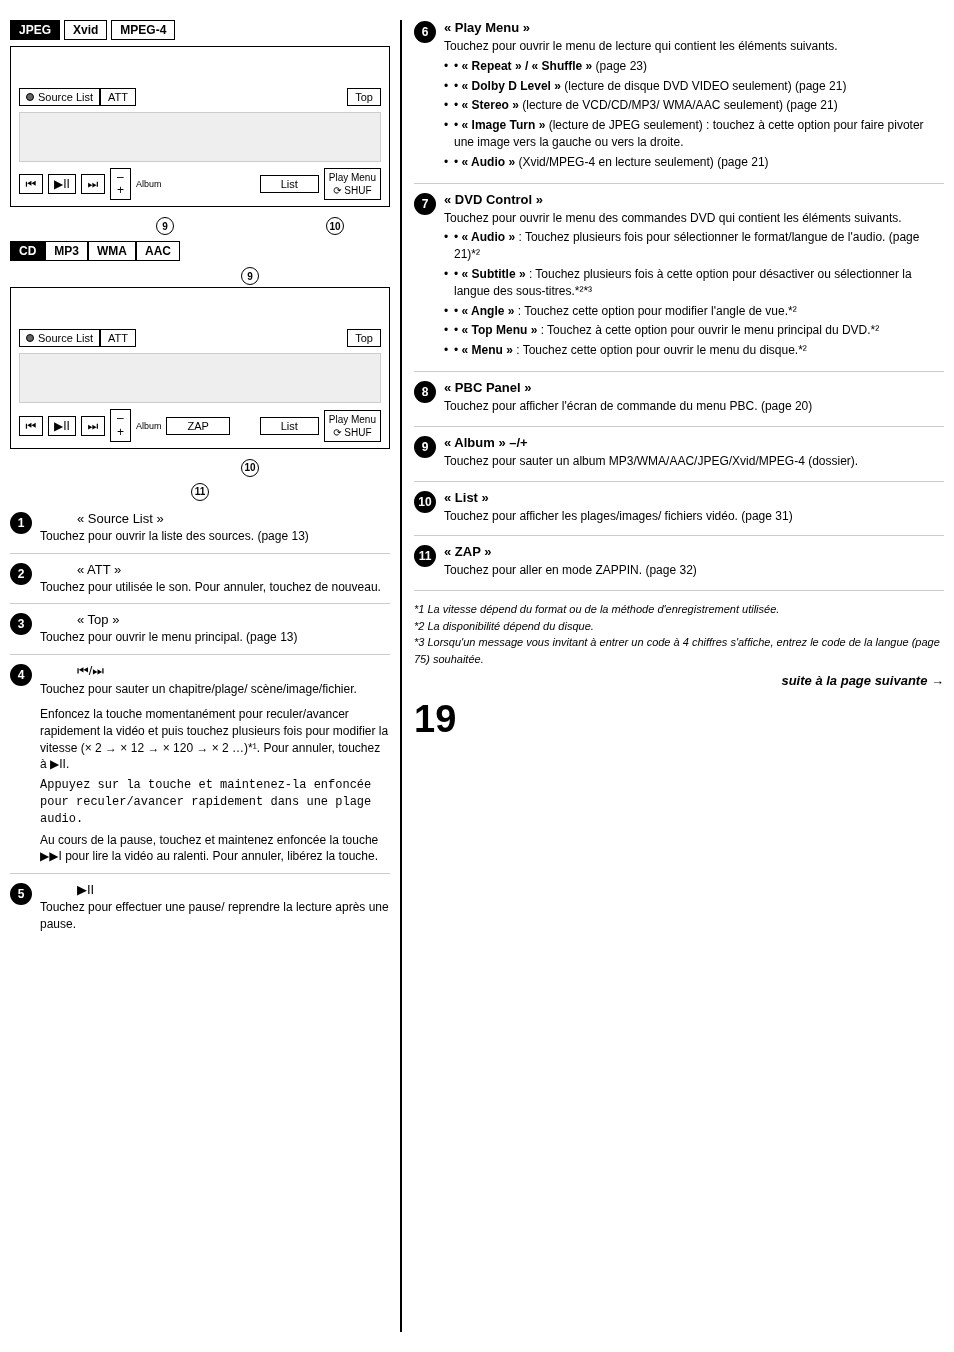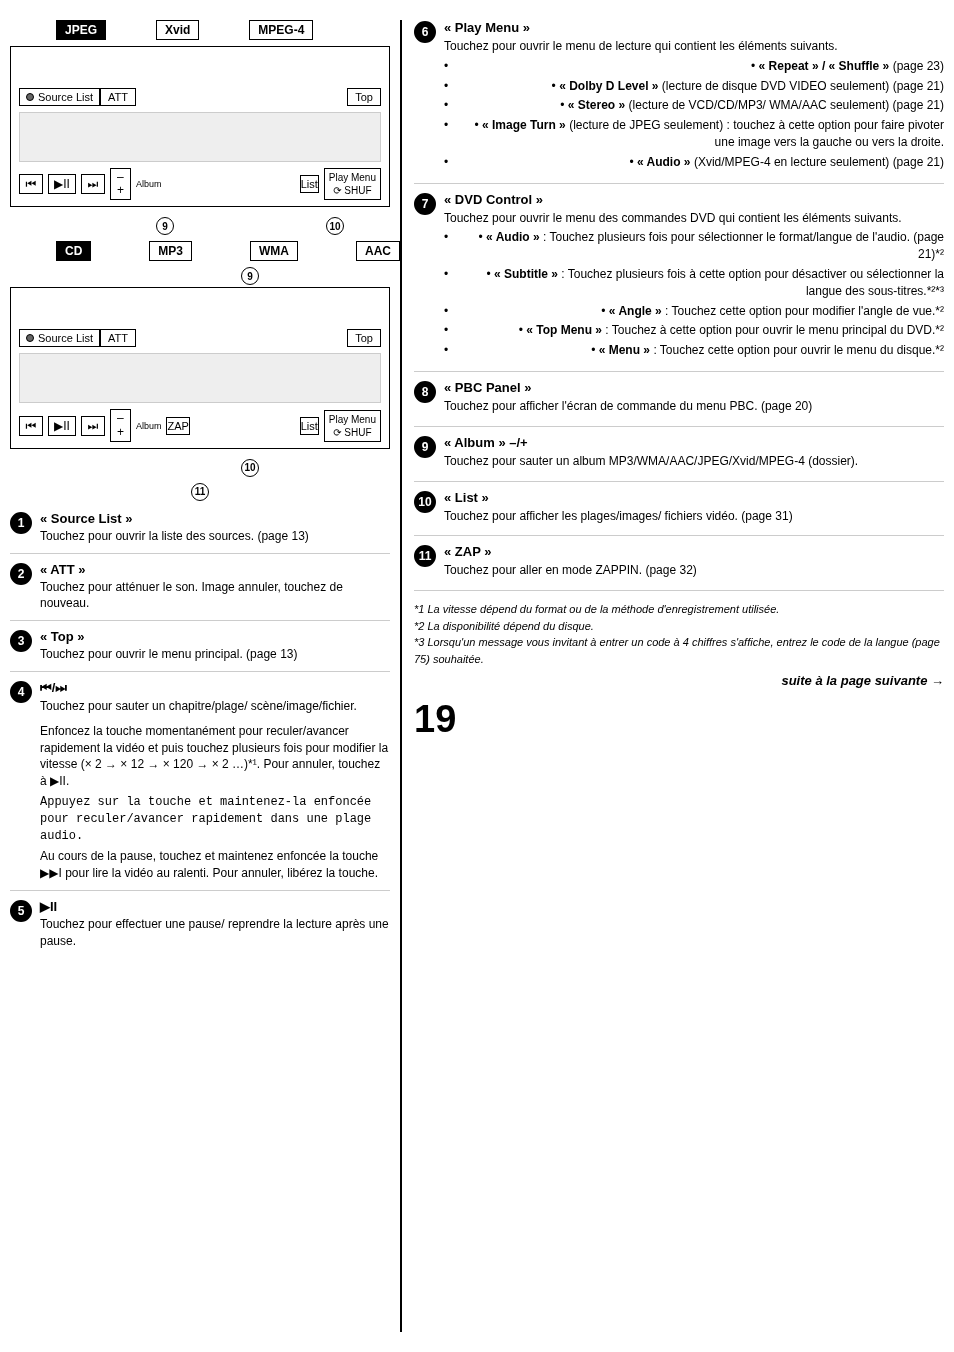--- a/index.html
+++ b/index.html
@@ -34,21 +34,20 @@
       display: flex;
       gap: 4px;
       margin-bottom: 6px;
     }
     .format-tab {
       border: 1.5px solid #000;
       padding: 2px 8px;
       font-size: 12px;
       font-weight: bold;
       background: #fff;
-      margin-left: 46px;
     }
     .format-tab.active {
       background: #000;
       color: #fff;
     }
 
     
     .ui-panel {
       border: 1.5px solid #000;
       margin-bottom: 10px;
@@ -103,21 +102,21 @@
       line-height: 1.1;
     }
     .album-label-container {
       display: flex;
       flex-direction: column;
       align-items: center;
       font-size: 10px;
     }
     .list-btn, .zap-btn {
       border: 1.5px solid #000;
-      padding: 2px 0;
+      padding: 2px 20px;
       font-size: 11px;
     }
     .play-menu-btn {
       border: 1.5px solid #000;
       padding: 2px 4px;
       font-size: 10px;
       text-align: center;
       line-height: 1.3;
     }
     .circle-num-large {
@@ -150,22 +149,23 @@
       border-bottom: none;
     }
     .item-number {
       flex-shrink: 0;
       margin-top: 1px;
     }
     .item-content {
       flex: 1;
     }
     .item-title {
-      font-weight: bold;
+      font-weight: normal;
       margin-bottom: 2px;
+      margin-left: 37px;
     }
     .item-desc {
       font-size: 12px;
       line-height: 1.4;
     }
 
     
     .right-item {
       display: flex;
       gap: 8px;
@@ -186,21 +186,20 @@
     }
     .right-item-desc {
       font-size: 12px;
       line-height: 1.4;
       margin-bottom: 3px;
     }
     .bullet-list {
       list-style: none;
       padding-left: 0;
       margin-bottom: 4px;
-      text-align: right;
     }
     .bullet-list li {
       font-size: 12px;
       line-height: 1.4;
       margin-bottom: 3px;
       padding-left: 10px;
       position: relative;
     }
     .bullet-list li::before {
       content: '•';
@@ -226,21 +225,21 @@
       margin-top: 6px;
       font-style: italic;
     }
     .page-wrapper {
       position: relative;
     }
 
     
     .format-tabs-row2 {
       display: flex;
-      gap: 12px;
+      gap: 0;
       margin-bottom: 6px;
       margin-top: 4px;
     }
     .annotation-circle {
       display: inline-flex;
       align-items: center;
       justify-content: center;
       width: 18px;
       height: 18px;
       border-radius: 50%;
@@ -375,21 +374,21 @@
           <div class="item-desc">Touchez pour ouvrir la liste des sources. (page 13)</div>
         </div>
       </div>
 
       <div class="item-section">
         <div class="item-number">
           <span class="circle-num-large circle-num-filled">2</span>
         </div>
         <div class="item-content">
           <div class="item-title">« ATT »</div>
-          <div class="item-desc">Touchez pour atténuer le son. Image annuler, touchez de nouveau.</div>
+          <div class="item-desc">Touchez pour utilisée le son. Pour annuler, touchez de nouveau.</div>
         </div>
       </div>
 
       <div class="item-section">
         <div class="item-number">
           <span class="circle-num-large circle-num-filled">3</span>
         </div>
         <div class="item-content">
           <div class="item-title">« Top »</div>
           <div class="item-desc">Touchez pour ouvrir le menu principal. (page 13)</div>

